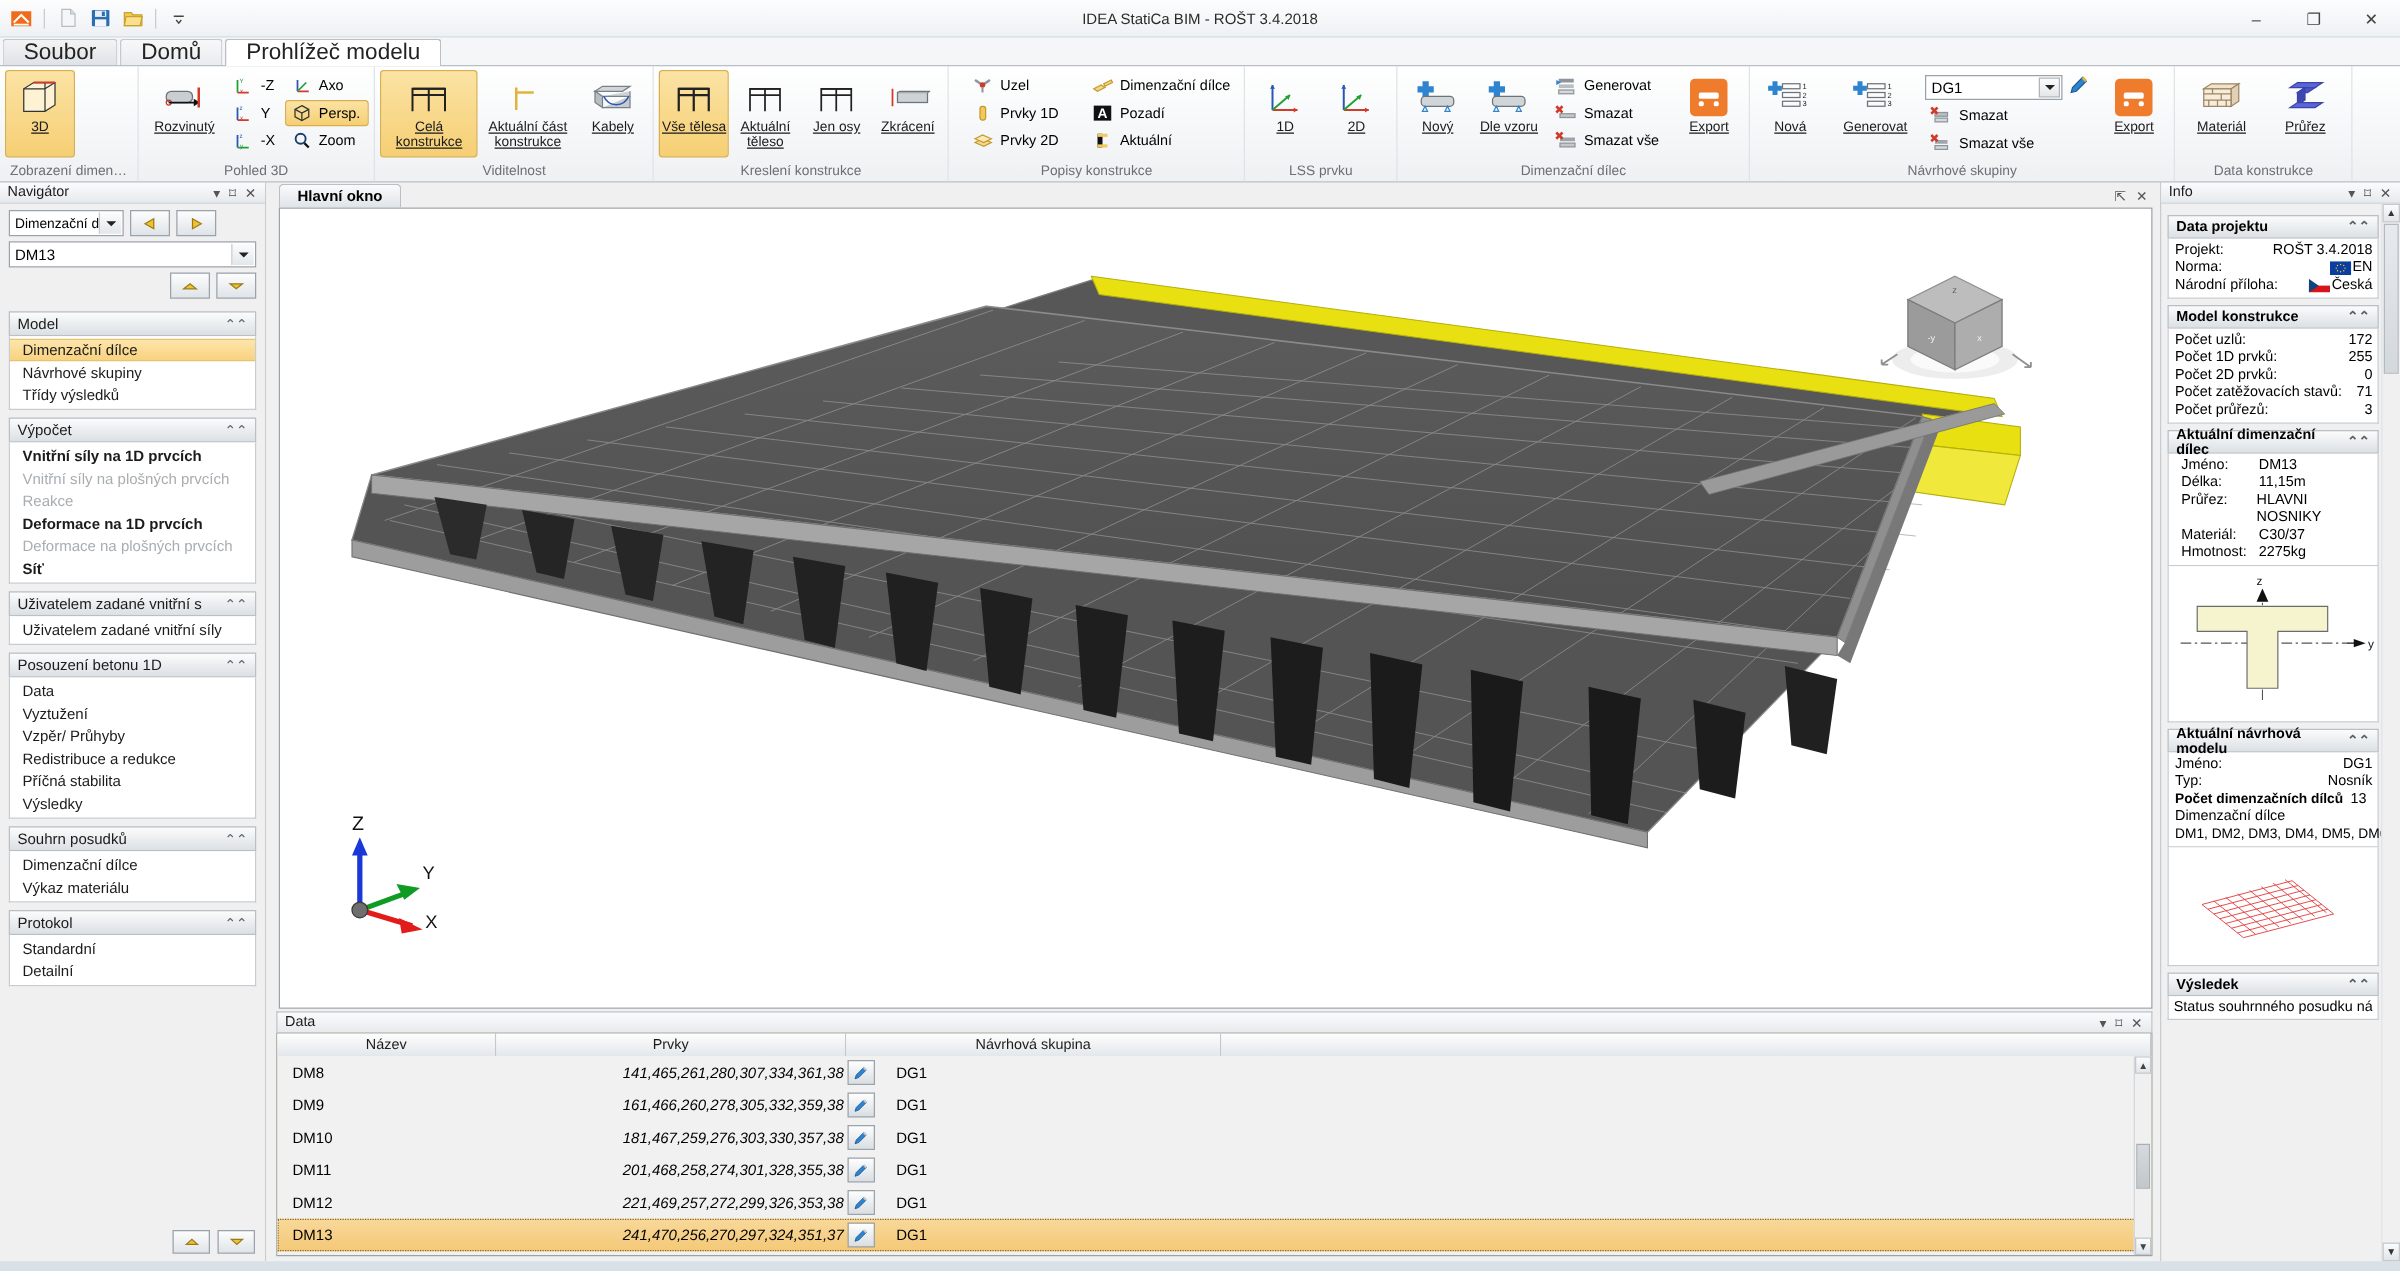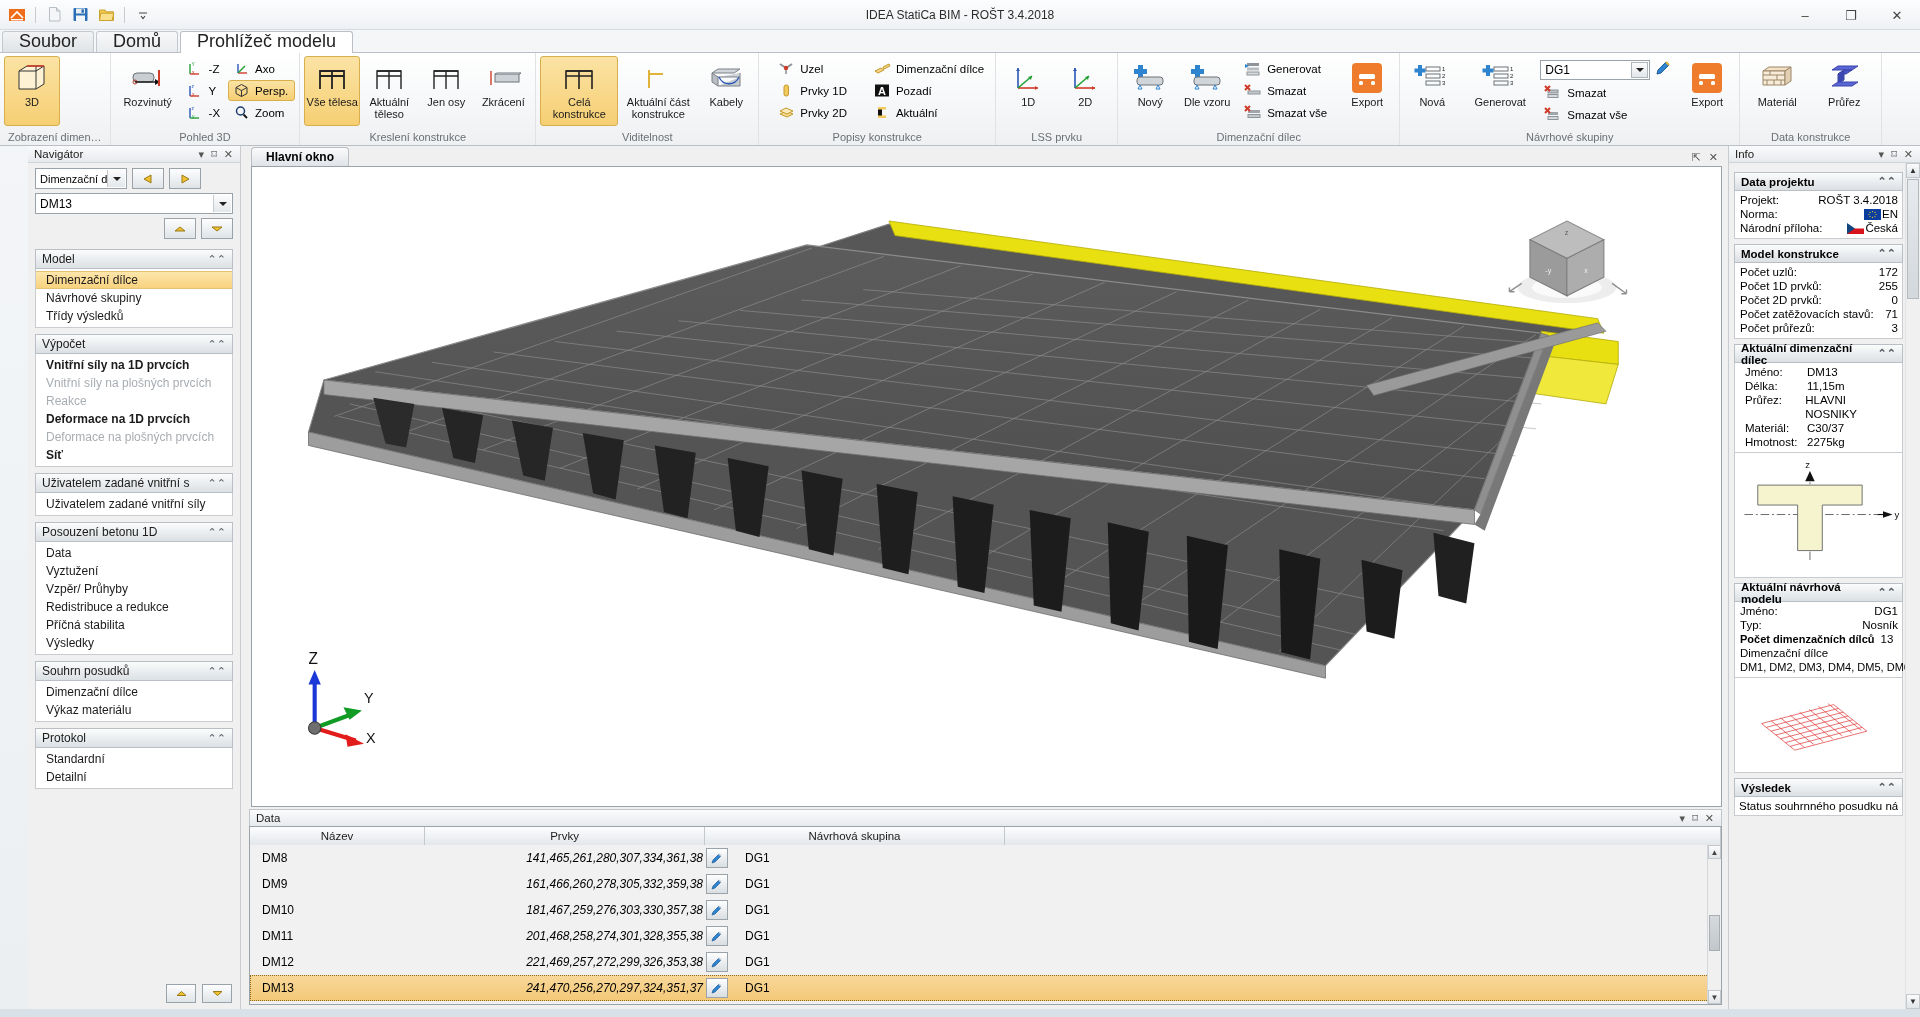--- a/index.html
+++ b/index.html
@@ -68,42 +68,42 @@
   .bigbtn {
     width: 56px; min-width: 56px; height: 70px; display: flex; flex-direction: column;
     align-items: center; justify-content: flex-start; padding-top: 3px;
     font-size: 11px; text-align: center; line-height: 11.5px; border: 1px solid transparent;
     border-radius: 3px; color: #1b1b1b;
   }
   .bigbtn.wide { width: 66px; min-width: 66px; }
   .bigbtn.w80 { width: 78px; min-width: 78px; }
   .bigbtn.sel { background: linear-gradient(#fbe3a4, #f6cf74); border: 1px solid #d9ae4c; }
   .bigbtn .bico { height: 36px; display: flex; align-items: center; justify-content: center; }
-  .bigbtn .blabel { margin-top: 1px; }
+  .bigbtn .blabel { margin-top: 1px; text-decoration: underline; }
 
   .smallcol { display: flex; flex-direction: column; gap: 1px; padding-top: 2px; }
   .smallbtn {
     display: flex; align-items: center; gap: 5px; height: 21px; padding: 0 6px 0 3px;
     font-size: 11.5px; border: 1px solid transparent; border-radius: 3px; white-space: nowrap;
   }
   .smallbtn.sel { background: linear-gradient(#fbe3a4, #f6cf74); border: 1px solid #d9ae4c; }
   .smallbtn .sico { width: 18px; height: 17px; display: flex; align-items: center; justify-content: center; }
 
   .combo {
     width: 110px; height: 20px; background: #fff; border: 1px solid #9aa2aa;
     display: flex; align-items: center; font-size: 12px; padding-left: 4px; position: relative;
   }
   .combo .arrowbox {
     position: absolute; right: 1px; top: 1px; width: 17px; height: 16px;
     background: linear-gradient(#fcfcfd, #e3e7ea); border: 1px solid #aeb5bb;
     display: flex; align-items: center; justify-content: center;
   }
 
   
-  .mainrow { flex: 1; display: flex; min-height: 0; padding-left: 28px; }
+  .mainrow { flex: 1; display: flex; min-height: 0; }
 
   
   .leftpanel {
     width: 213px; flex: 0 0 213px; display: flex; flex-direction: column;
     background: #f0f0f0; border-right: 1px solid #c8ccd0;
   }
   .panel-title {
     height: 17px; display: flex; align-items: center; padding: 0 3px 0 6px;
     background: linear-gradient(#fafbfc, #e7eaed); border-bottom: 1px solid #cfd4d8;
     font-size: 11.5px; color: #1b1b1b;
@@ -372,69 +372,20 @@
               </span>
             <span>Zoom</span>
           </div>
         </div>
       </div>
       <div class="rgroup-label">Pohled 3D</div>
     </div>
 
     <div class="rgroup">
       <div class="rgroup-body">
-        <div class="bigbtn sel">
-          <span class="bico">
-            <svg width="34" height="26" viewBox="0 0 34 26">
-                <g stroke="#222" stroke-width="1.8" fill="none">
-                  <path d="M5 24V6h24v18"></path>
-                  <path d="M5 6h24M5 11h24M17 6v18"></path>
-                </g>
-              </svg>
-          </span>
-          <span class="blabel">Vše tělesa</span>
-        </div>
-        <div class="bigbtn">
-          <span class="bico">
-            <svg width="34" height="26" viewBox="0 0 34 26">
-                <g stroke="#222" stroke-width="1.4" fill="none">
-                  <path d="M5 24V6h24v18"></path>
-                  <path d="M5 6h24M5 11h24M17 6v18"></path>
-                </g>
-              </svg>
-          </span>
-          <span class="blabel">Aktuální těleso</span>
-        </div>
-        <div class="bigbtn">
-          <span class="bico">
-            <svg width="34" height="26" viewBox="0 0 34 26">
-                <g stroke="#222" stroke-width="1.4" fill="none">
-                  <path d="M5 24V6h24v18"></path>
-                  <path d="M5 6h24M5 11h24M17 6v18"></path>
-                </g>
-              </svg>
-          </span>
-          <span class="blabel">Jen osy</span>
-        </div>
-        <div class="bigbtn">
-          <span class="bico">
-            <svg width="38" height="26" viewBox="0 0 38 26">
-                <path d="M7 6v14" stroke="#d03b2a" stroke-width="1.4"></path>
-                <rect x="11" y="9" width="24" height="8" fill="#cdd2d6" stroke="#6d7378"></rect>
-                <path d="M11 9l2-1h24l-2 1" fill="#e3e7ea" stroke="#6d7378"></path>
-              </svg>
-          </span>
-          <span class="blabel">Zkrácení</span>
-        </div>
-      </div>
-      <div class="rgroup-label">Kreslení konstrukce</div>
-    </div>
-
-    <div class="rgroup">
-      <div class="rgroup-body">
         <div class="bigbtn sel w80">
           <span class="bico">
             <svg width="34" height="28" viewBox="0 0 34 28">
                 <g stroke="#222" stroke-width="1.6" fill="none">
                   <path d="M4 25V7h26v18"></path>
                   <path d="M4 7h26M4 12h26M17 7v18"></path>
                 </g>
               </svg>
           </span>
           <span class="blabel">Celá konstrukce</span>
@@ -454,20 +405,69 @@
                 <path d="M3 9v9l6 4V13z" fill="#b9bec3" stroke="#7a8086"></path>
                 <path d="M9 13h22V9" fill="#cfd4d8" stroke="#7a8086"></path>
                 <path d="M9 22h22v-9" fill="#c6cbd0" stroke="#7a8086"></path>
                 <path d="M10 13c4 9 16 9 20 0" stroke="#2a57b5" stroke-width="1.3" fill="none"></path>
               </svg>
           </span>
           <span class="blabel">Kabely</span>
         </div>
       </div>
       <div class="rgroup-label">Viditelnost</div>
+    </div>
+
+    <div class="rgroup">
+      <div class="rgroup-body">
+        <div class="bigbtn sel">
+          <span class="bico">
+            <svg width="34" height="26" viewBox="0 0 34 26">
+                <g stroke="#222" stroke-width="1.8" fill="none">
+                  <path d="M5 24V6h24v18"></path>
+                  <path d="M5 6h24M5 11h24M17 6v18"></path>
+                </g>
+              </svg>
+          </span>
+          <span class="blabel">Vše tělesa</span>
+        </div>
+        <div class="bigbtn">
+          <span class="bico">
+            <svg width="34" height="26" viewBox="0 0 34 26">
+                <g stroke="#222" stroke-width="1.4" fill="none">
+                  <path d="M5 24V6h24v18"></path>
+                  <path d="M5 6h24M5 11h24M17 6v18"></path>
+                </g>
+              </svg>
+          </span>
+          <span class="blabel">Aktuální těleso</span>
+        </div>
+        <div class="bigbtn">
+          <span class="bico">
+            <svg width="34" height="26" viewBox="0 0 34 26">
+                <g stroke="#222" stroke-width="1.4" fill="none">
+                  <path d="M5 24V6h24v18"></path>
+                  <path d="M5 6h24M5 11h24M17 6v18"></path>
+                </g>
+              </svg>
+          </span>
+          <span class="blabel">Jen osy</span>
+        </div>
+        <div class="bigbtn">
+          <span class="bico">
+            <svg width="38" height="26" viewBox="0 0 38 26">
+                <path d="M7 6v14" stroke="#d03b2a" stroke-width="1.4"></path>
+                <rect x="11" y="9" width="24" height="8" fill="#cdd2d6" stroke="#6d7378"></rect>
+                <path d="M11 9l2-1h24l-2 1" fill="#e3e7ea" stroke="#6d7378"></path>
+              </svg>
+          </span>
+          <span class="blabel">Zkrácení</span>
+        </div>
+      </div>
+      <div class="rgroup-label">Kreslení konstrukce</div>
     </div>
 
     <div class="rgroup">
       <div class="rgroup-body" style="padding-left:14px;">
         <div class="smallcol">
           <div class="smallbtn">
             <span class="sico">
                 <svg width="16" height="15" viewBox="0 0 16 15">
                   <path d="M2 3l6 4 6-4" stroke="#8e9499" stroke-width="2" fill="none"></path>
                   <circle cx="8" cy="7" r="2.2" fill="#d03b2a"></circle>

